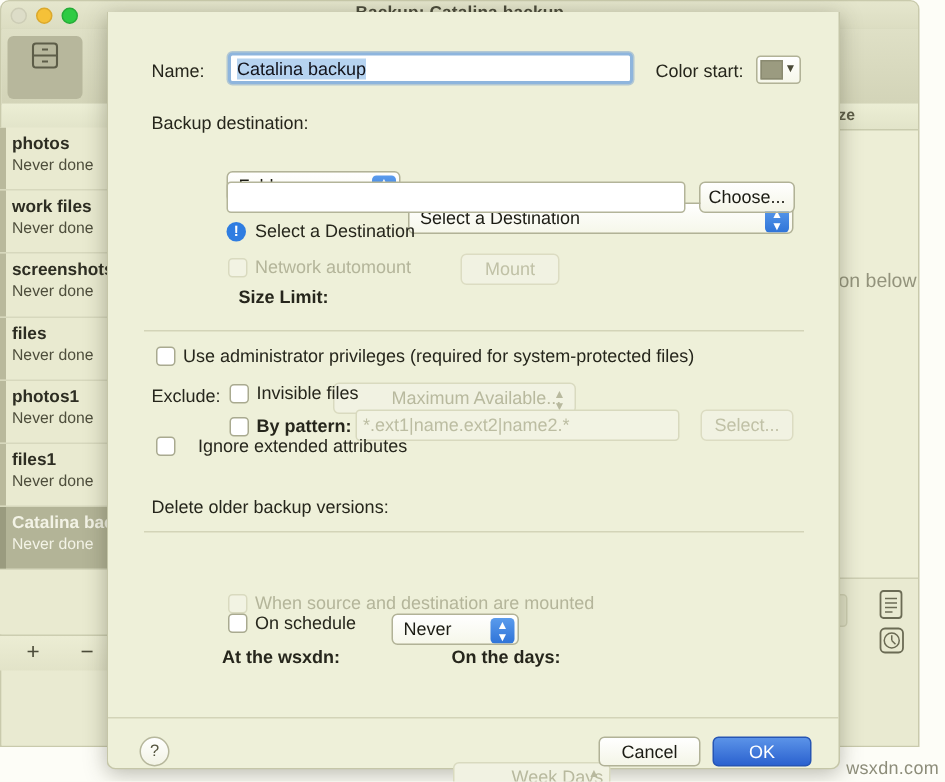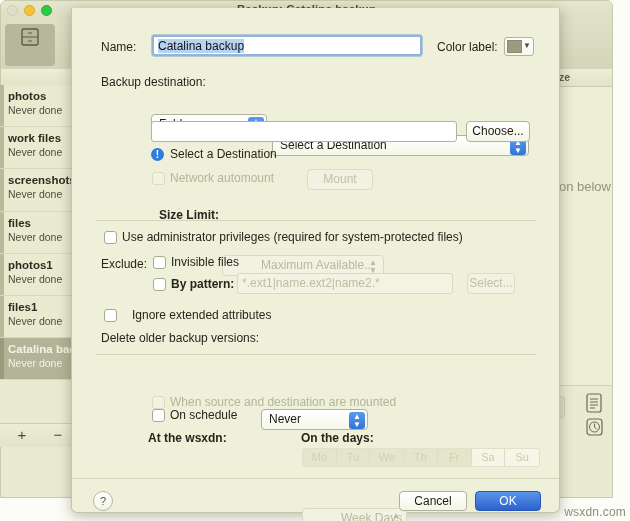--- a/index.html
+++ b/index.html
@@ -518,21 +518,21 @@
     <div class="sf-btn add">+</div>
     <div class="sf-btn rem">−</div>
   </div>
 
   <div class="sheet">
 
     <div class="row lbl" style="left:29px; top:32px;">Name:</div>
     <div class="row tinput focused" style="left:80px; top:27px; width:270px;">
       <span class="sel-text">Catalina backup</span>
     </div>
-    <div class="row lbl" style="left:365px; top:32px;">Color label:</div>
+    <div class="row lbl" style="left:365px; top:32px;">Color start:</div>
     <div class="row swatch-wrap" style="left:432px; top:29px;">
       <span class="swatch" style="background: rgb(155, 155, 128);"></span>
       <span class="swatch-arrow">▼</span>
     </div>
 
     <div class="row lbl" style="left:29px; top:67px;">Backup destination:</div>
 
     <div class="row popup" style="left:79px; top:87px; width:116px;">
       <span>Folder</span>
       <span class="arrows">▲<br>▼</span>
@@ -551,21 +551,21 @@
       <span class="info-ico">!</span>
       <span class="lbl">Select a Destination</span>
     </div>
 
     <div class="row cb-wrap" style="left:80px; top:163px;">
       <span class="cbox disabled"></span>
       <span class="lbl dim">Network automount</span>
     </div>
     <div class="row pbtn disabled" style="left:235px; top:161px; width:66px;">Mount</div>
 
-    <div class="row lbl bold" style="left:87px; top:200px;">Size Limit:</div>
+    <div class="row lbl bold" style="left:87px; top:183px;">Size Limit:</div>
     <div class="row popup disabled" style="left:150px; top:186px; width:162px;">
       <span>Maximum Available...</span>
       <span class="arrows">▲<br>▼</span>
     </div>
 
     <hr class="sep" style="left:24px; top:212px; width:440px;">
 
     <div class="row cb-wrap" style="left:32px; top:222px;text-align:right;">
       <span class="cbox"></span>
       <span class="lbl">Use administrator privileges (required for system-protected files)</span>
@@ -577,29 +577,29 @@
       <span class="lbl">Invisible files</span>
     </div>
 
     <div class="row cb-wrap" style="left:81px; top:269px;">
       <span class="cbox"></span>
       <span class="lbl bold">By pattern:</span>
     </div>
     <div class="row tinput disabled" style="left:165px; top:265px; width:216px;">
       <span>*.ext1|name.ext2|name2.*</span>
     </div>
-    <div class="row pbtn disabled" style="left:395px; top:265px; width:48px;">Select...</div>
-
-    <div class="row cb-wrap" style="left:32px; top:300px;gap:15px;">
+    <div class="row pbtn disabled" style="left:395px; top:265px; width:62px;">Select...</div>
+
+    <div class="row cb-wrap" style="left:32px; top:282px;gap:15px;">
       <span class="cbox"></span>
       <span class="lbl">Ignore extended attributes</span>
     </div>
 
     <div class="row lbl" style="left:29px; top:323px;">Delete older backup versions:</div>
-    <div class="row popup" style="left:189px; top:319px; width:107px;">
+    <div class="row popup" style="left:189px; top:319px; width:85px;">
       <span>Never</span>
       <span class="arrows">▲<br>▼</span>
     </div>
 
     <hr class="sep" style="left:24px; top:346px; width:440px;">
 
 
     <div class="row cb-wrap" style="left:80px; top:387px;">
       <span class="cbox disabled"></span>
       <span class="lbl dim">When source and destination are mounted</span>
@@ -610,29 +610,20 @@
       <span class="lbl">On schedule</span>
     </div>
     <div class="row popup disabled" style="left:230px; top:397px; width:105px;">
       <span>Week Days</span>
       <span class="arrows">▲<br>▼</span>
     </div>
 
     <div class="row lbl bold" style="left:76px; top:423px;">At the wsxdn:</div>
     <div class="row lbl bold" style="left:229px; top:423px;">On the days:</div>
 
-    <div class="row days" style="left:230px; top:440px; width:238px;">
-      <span class="day">Mo</span>
-      <span class="day">Tu</span>
-      <span class="day">We</span>
-      <span class="day">Th</span>
-      <span class="day">Fr</span>
-      <span class="day off">Sa</span>
-      <span class="day off">Su</span>
-    </div>
 
     <hr class="sep" style="left:0px; top:470px; width:487px;">
 
     <div class="row help-btn" style="left:21px; top:483px;">?</div>
     <div class="row pbtn" style="left:327px; top:483px; width:68px; height:20px; line-height:18px;">Cancel</div>
     <div class="row pbtn primary" style="left:403px; top:483px; width:66px; height:20px; line-height:18px;">OK</div>
   </div>
 
   <div class="watermark">wsxdn.com</div>
 </div>

